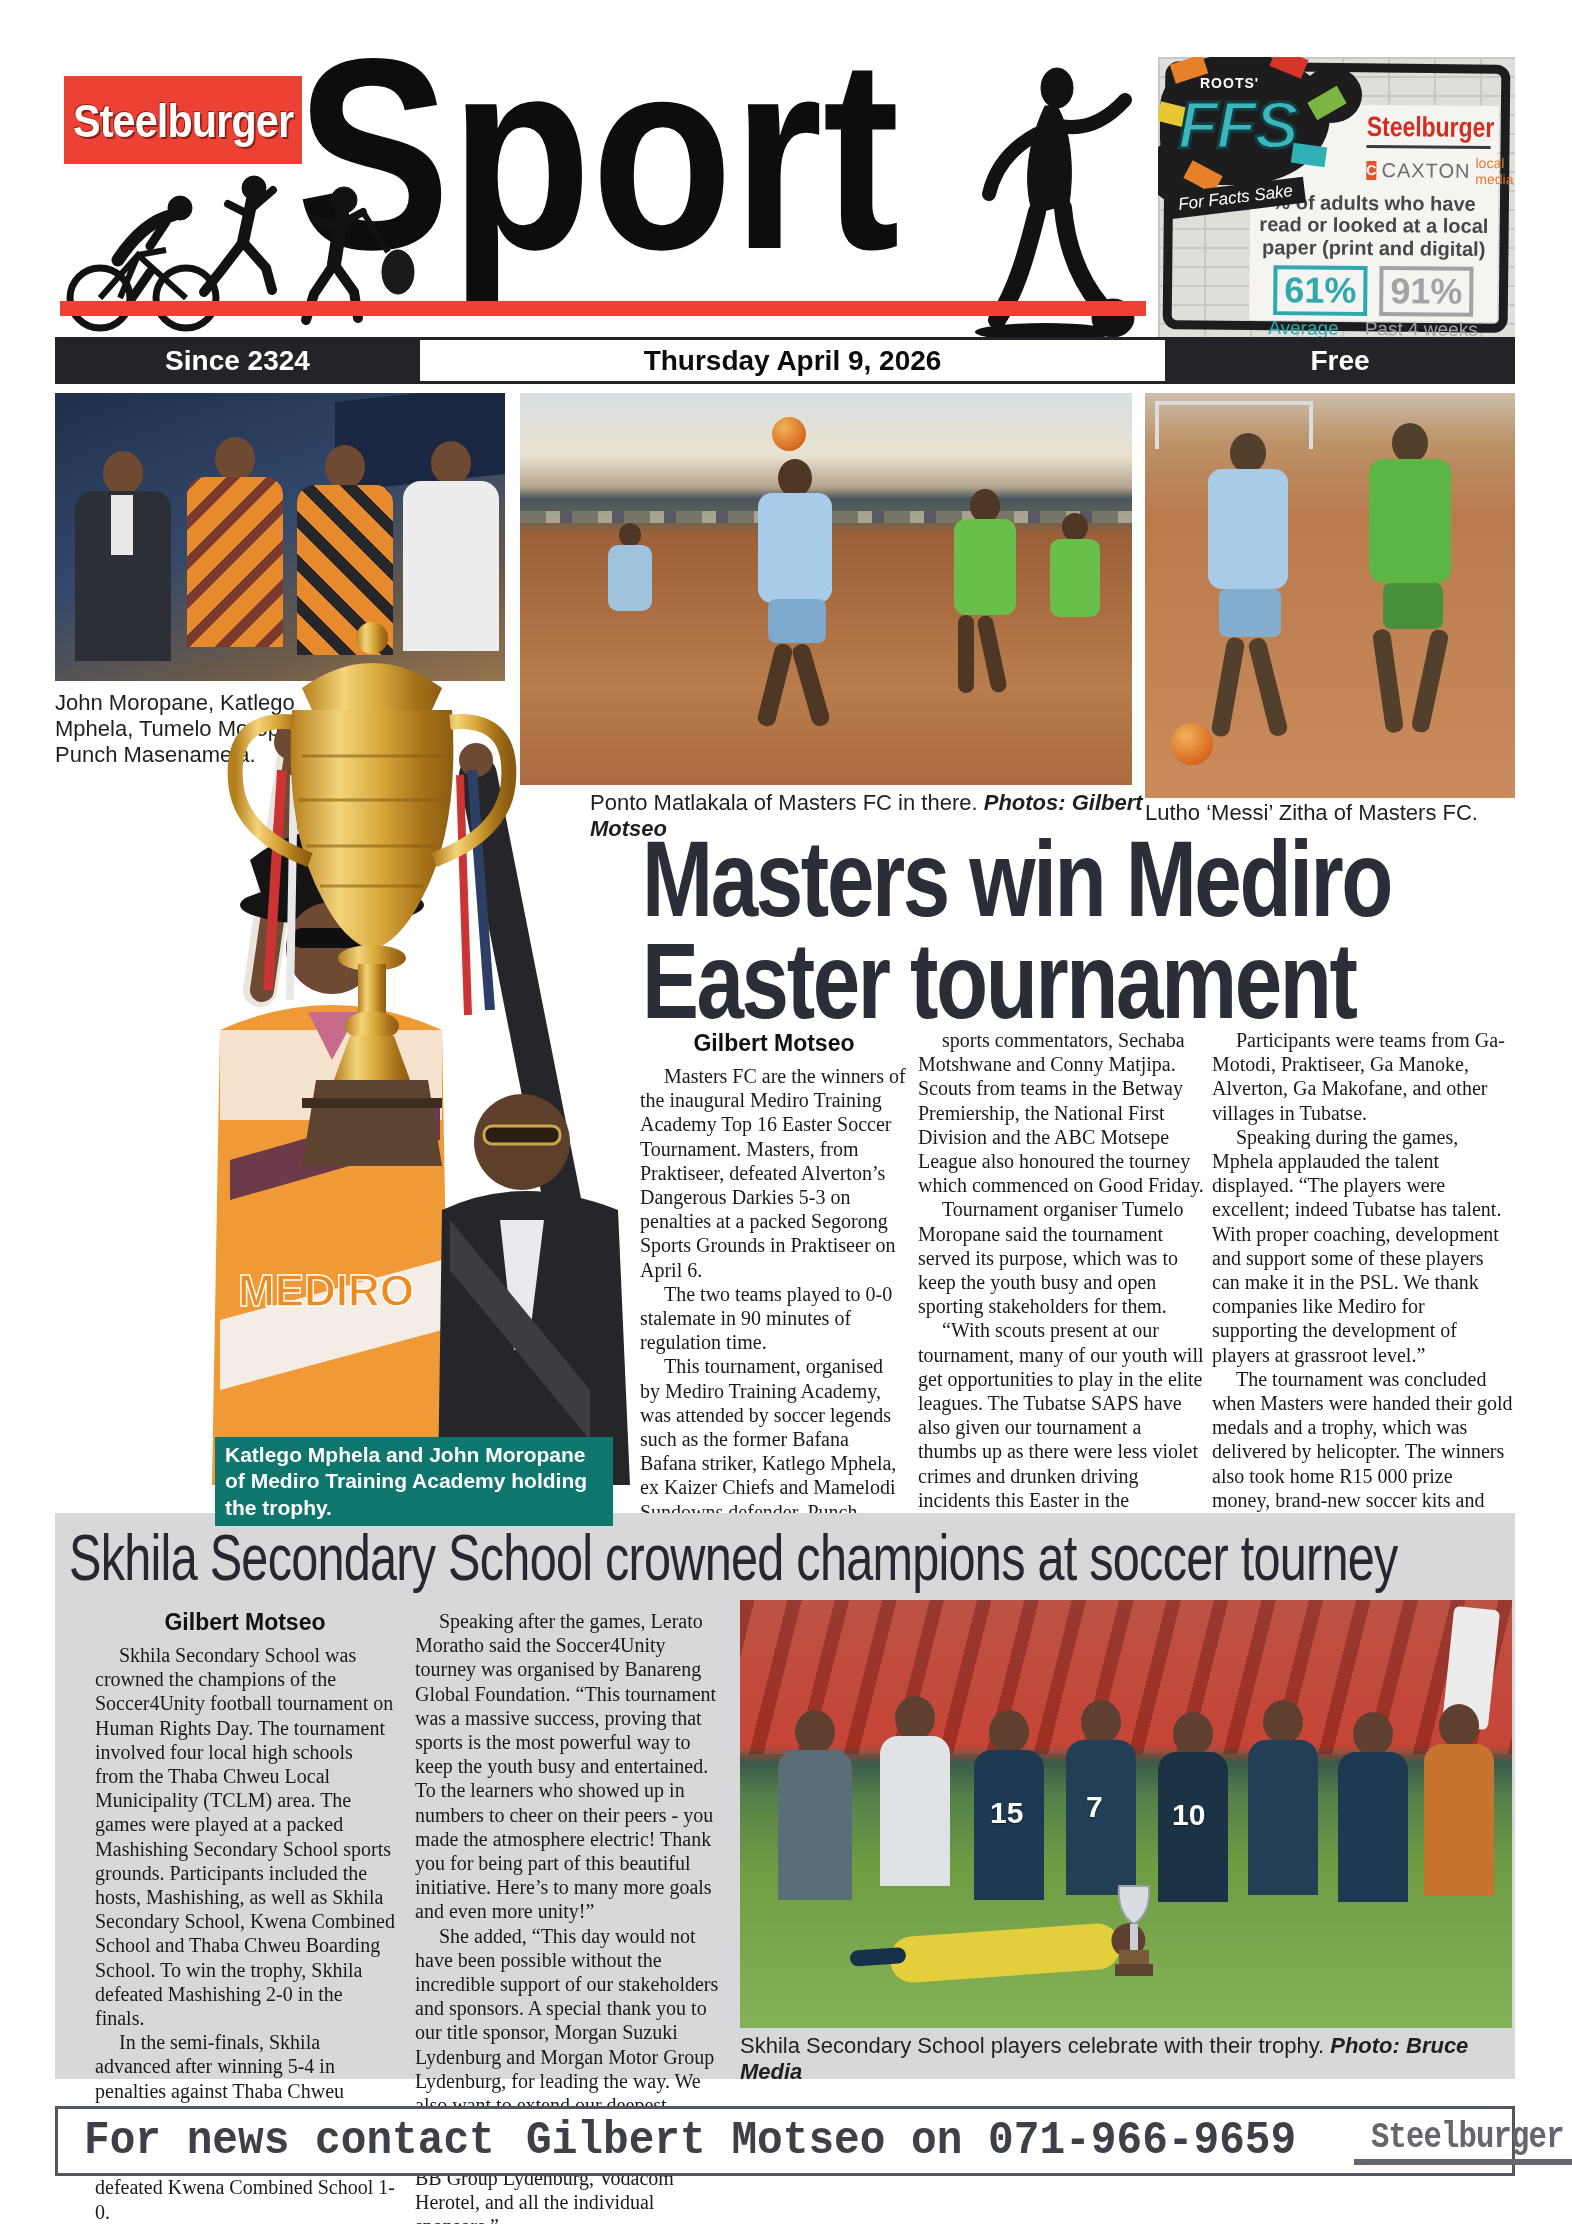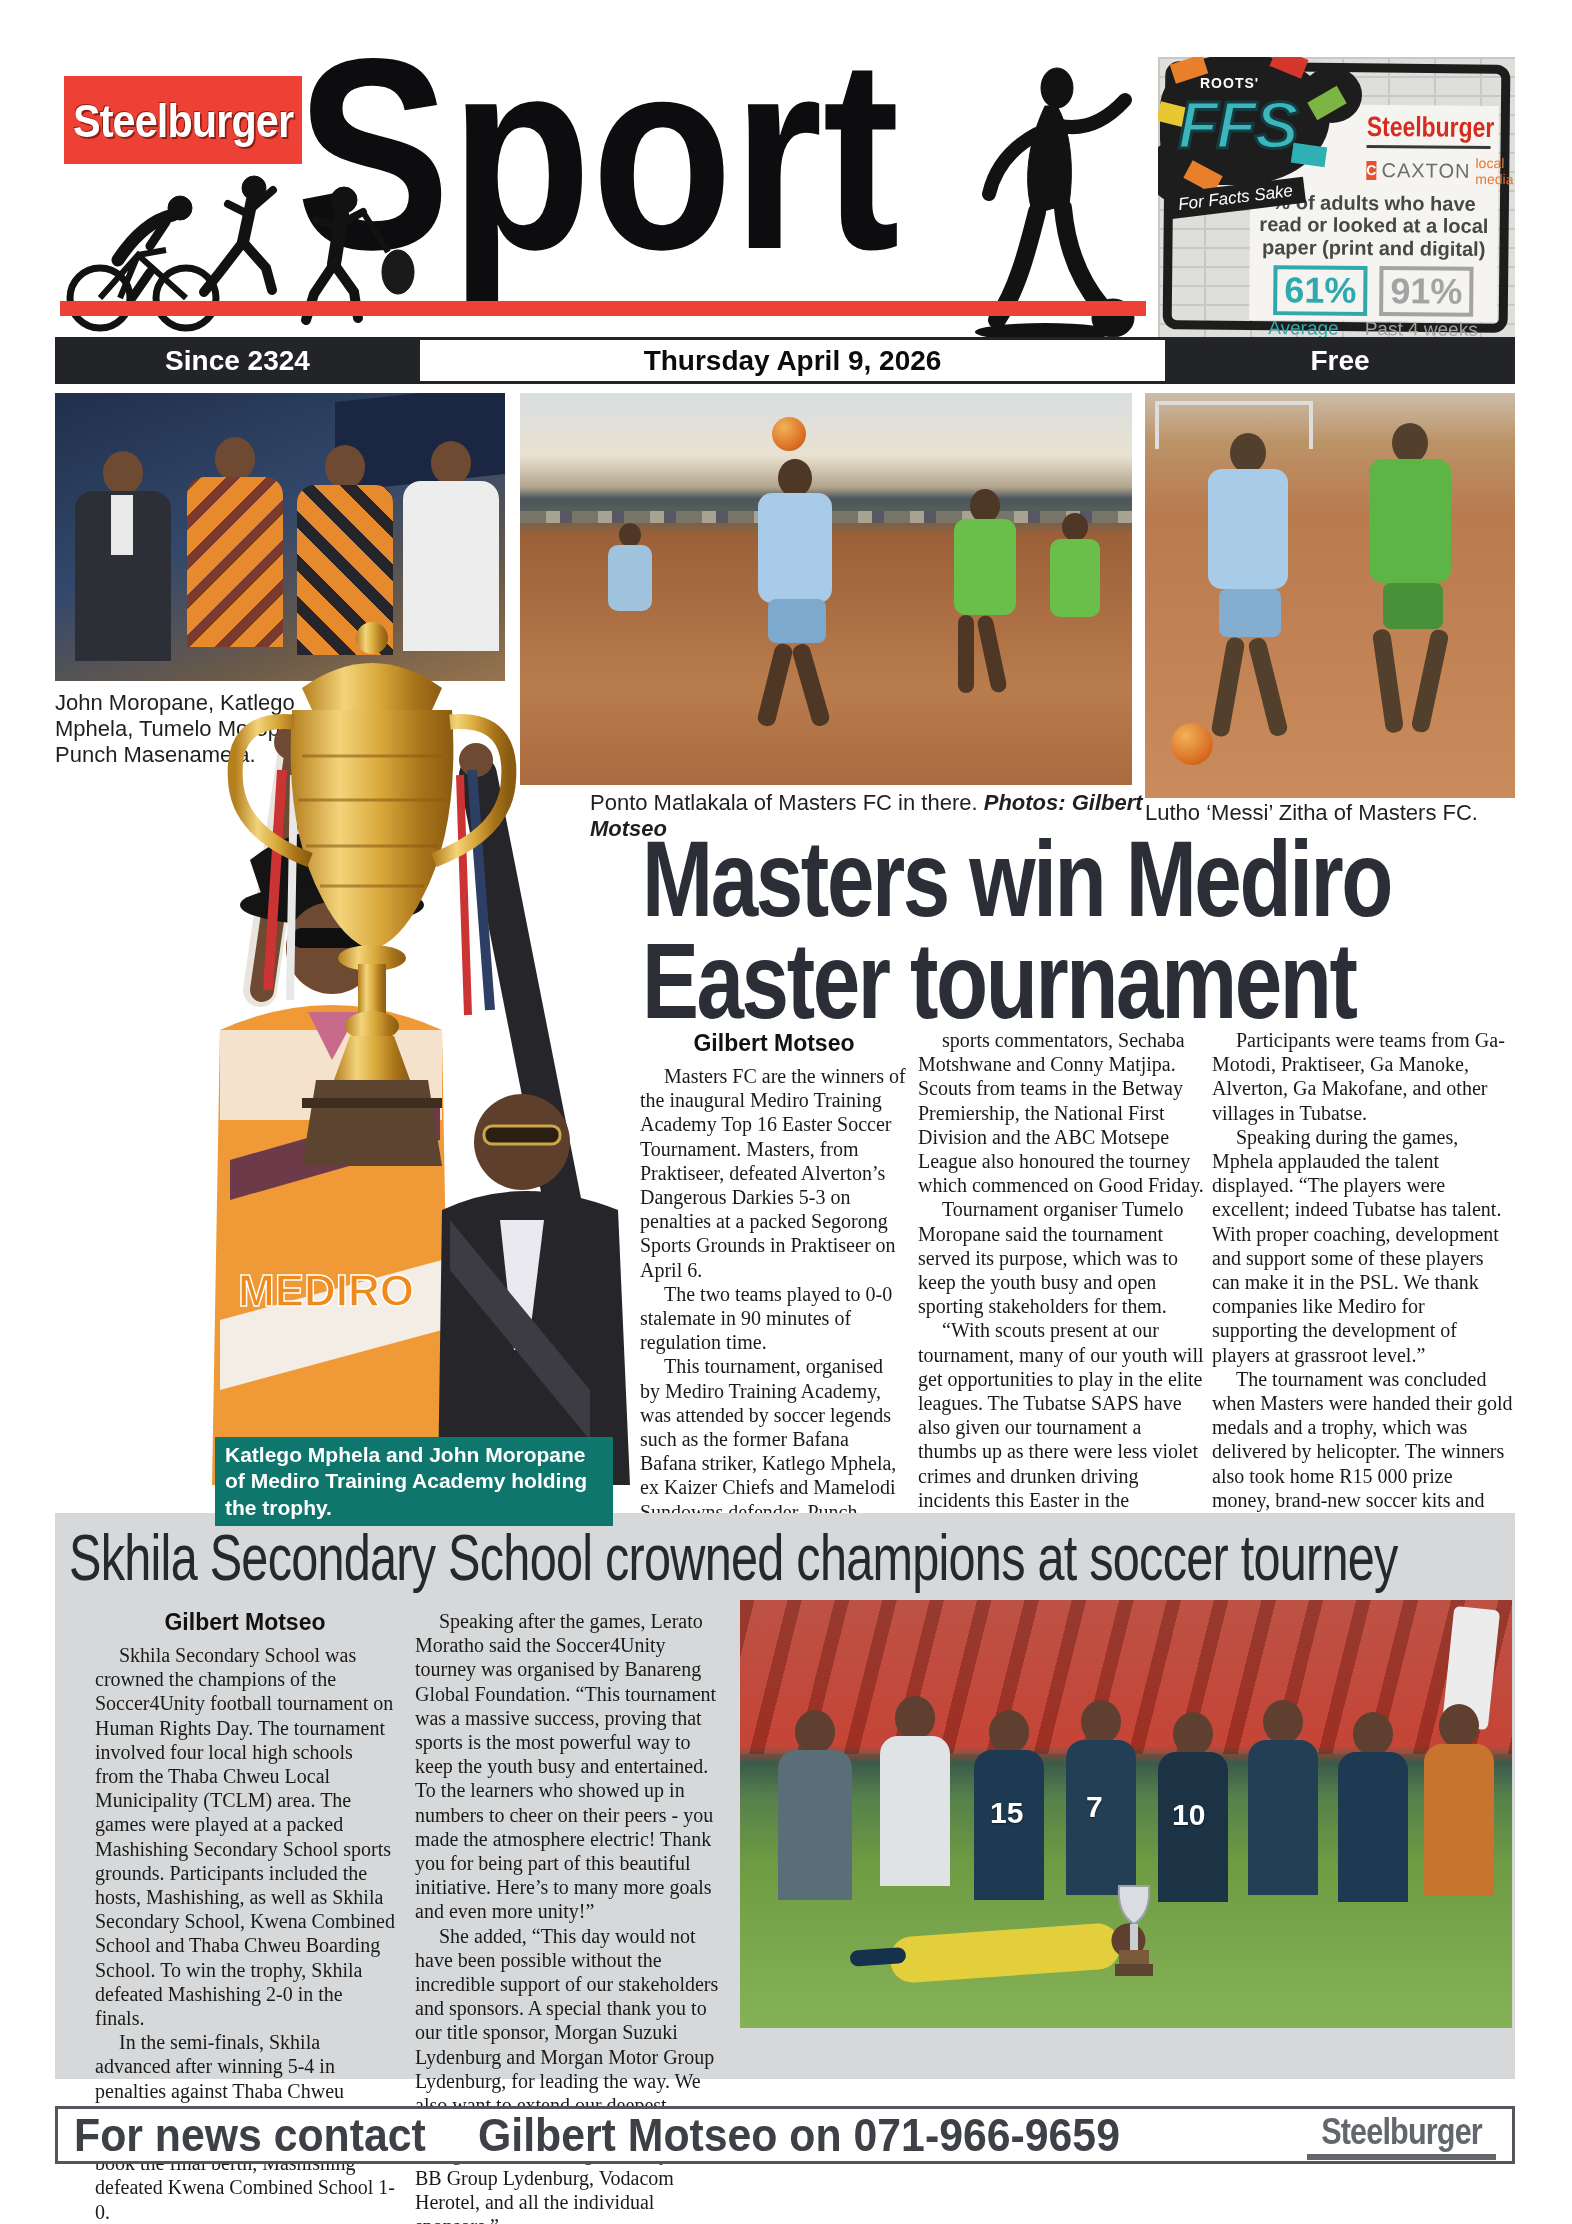--- a/index.html
+++ b/index.html
@@ -73,22 +73,22 @@
   .headline1 .ln{display:block;font-size:108px;transform:scaleX(.79);transform-origin:0 0;white-space:nowrap;letter-spacing:-3px;}
   .byline{font-weight:bold;font-size:23px;text-align:center;color:#111;}
   .coltext{font-family:"Liberation Serif",serif;font-size:20px;line-height:24.2px;color:#1a1a1a;text-align:left;}
   .coltext p{margin:0;text-indent:1.2em;}
   .trophy-cap{left:215px;top:1437px;width:398px;background:#0f766e;color:#fff;font-weight:bold;font-size:21px;line-height:1.25;padding:5px 10px;box-sizing:border-box;}
 
   .gray-panel{left:55px;top:1513px;width:1460px;height:566px;background:#d6d8da;}
   .headline2{position:absolute;left:14px;top:8px;font-size:64px;color:#26282e;font-weight:normal;transform:scaleX(.76);transform-origin:0 0;white-space:nowrap;letter-spacing:-1px;}
 
   
-  .footer{left:55px;top:2106px;width:1460px;height:58px;border:3px solid #53565c;box-sizing:border-box;background:#fff;
-          display:flex;align-items:center;padding:0 16px;}
+  .footer{left:55px;top:2106px;width:1460px;height:70px;border:3px solid #53565c;box-sizing:border-box;background:#fff;
+          display:flex;align-items:center;padding:0 26px;font-family:Liberation Mono, monospace;}
   .footer .txt{font-size:46px;font-weight:bold;color:#3d4046;transform:scaleX(.93);transform-origin:0 50%;white-space:nowrap;}
   .footer .gap{width:26px;}
   .sb-logo{margin-left:auto;text-align:right;}
   .sb-logo .t{font-size:36px;font-weight:bold;color:#63666d;letter-spacing:-1px;transform:scaleX(.85);display:inline-block;}
   .sb-logo .u{height:6px;background:#63666d;margin-top:1px;}
 </style>
 </head>
 <body>
 
 <div class="page">
@@ -396,20 +396,23 @@
         <div style="position:absolute;right:-26px;top:2px;width:34px;height:34px;border-radius:50%;background:#5f4030;"></div>
         <div style="position:absolute;left:-40px;top:10px;width:56px;height:16px;border-radius:8px;background:#16324a;"></div>
       </div>
       <svg class="trophy-sm" viewBox="0 0 46 108">
         <path d="M8 6 L38 6 Q40 34 23 44 Q6 34 8 6 Z" fill="#d9dde2" stroke="#9aa0a8" stroke-width="2"></path>
         <rect x="19" y="44" width="8" height="26" fill="#c9ced4"></rect>
         <rect x="8" y="70" width="30" height="14" fill="#7b5a3a"></rect>
         <rect x="4" y="84" width="38" height="12" fill="#5d4430"></rect>
       </svg>
     </div>
+    <div class="caption" style="position:absolute;left:685px;top:520px;width:772px;">
+      <span>Skhila Secondary School players celebrate with their trophy. </span><span class="credit">Photo: Bruce Media</span>
+    </div>
   </div>
 
   <div class="abs footer">
     <span class="txt">For news contact</span>
     <span class="gap"></span>
     <span class="txt">Gilbert Motseo on 071-966-9659</span>
     <div class="sb-logo">
       <span class="t">Steelburger</span>
       <div class="u"></div>
     </div>

